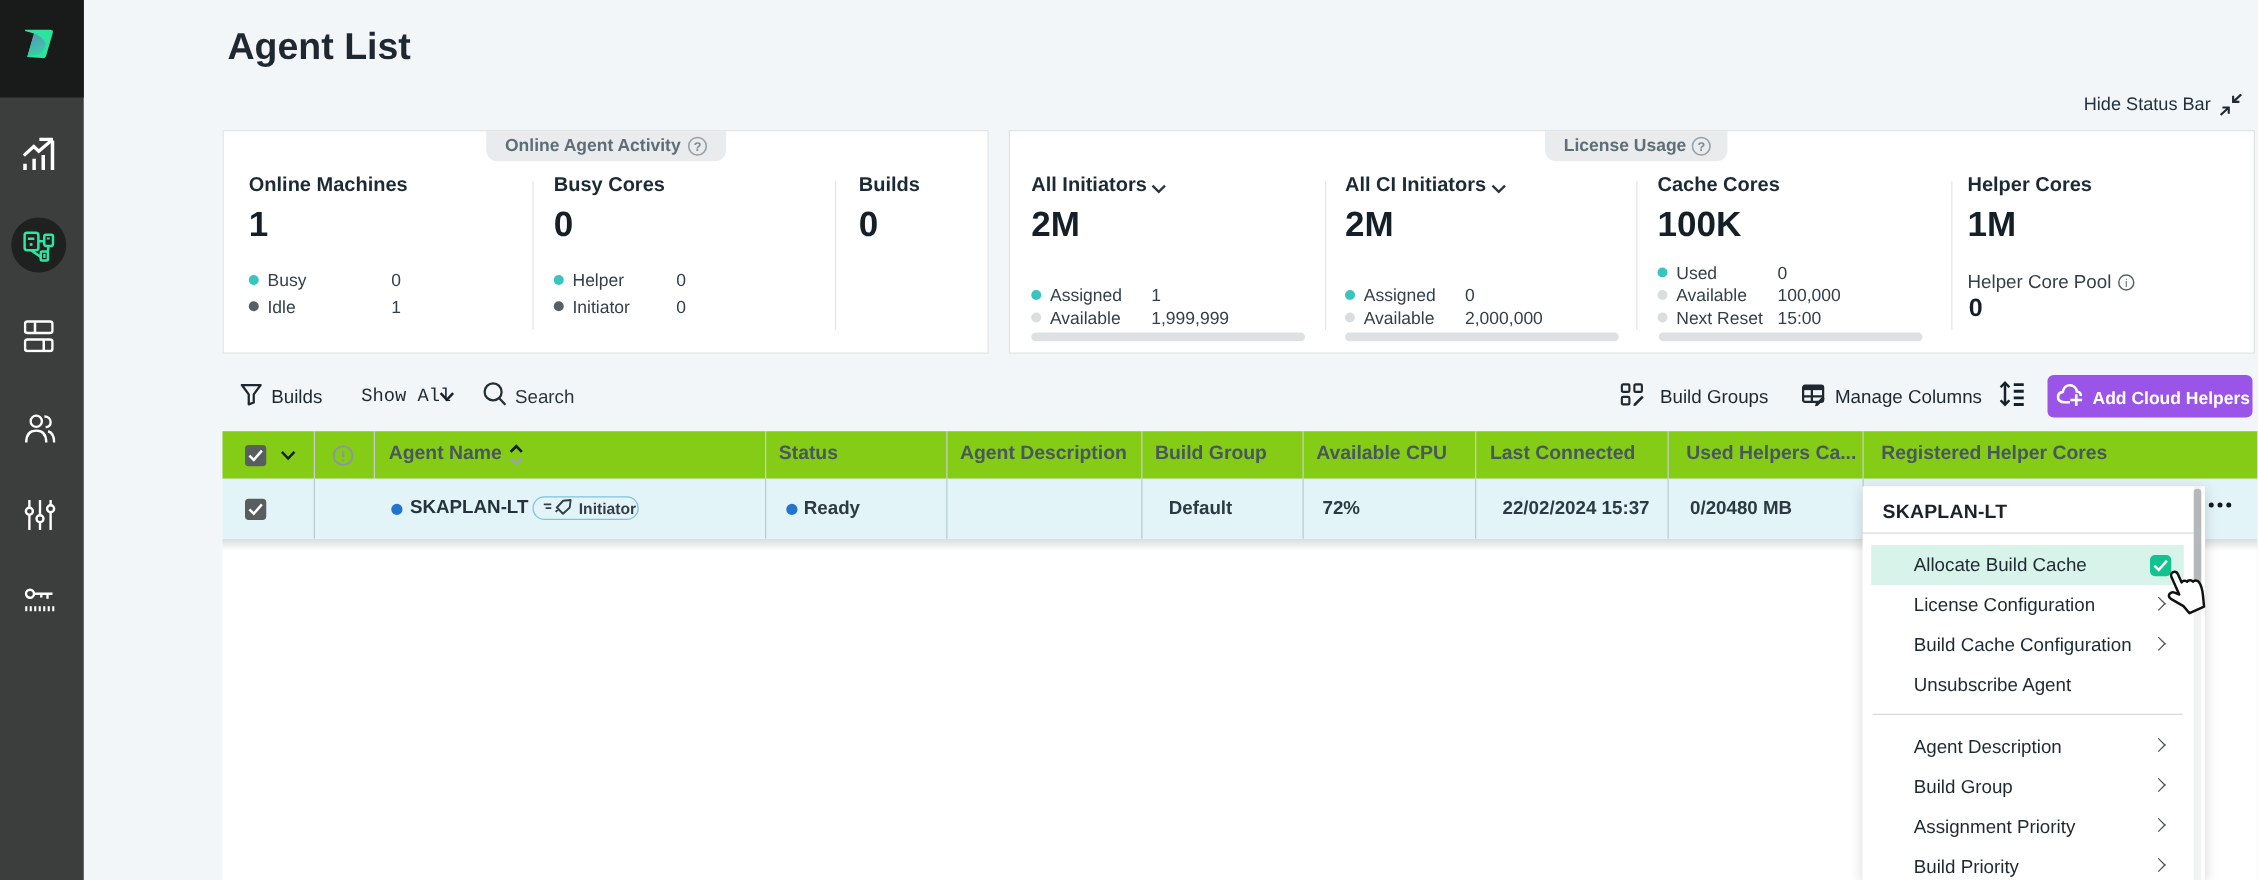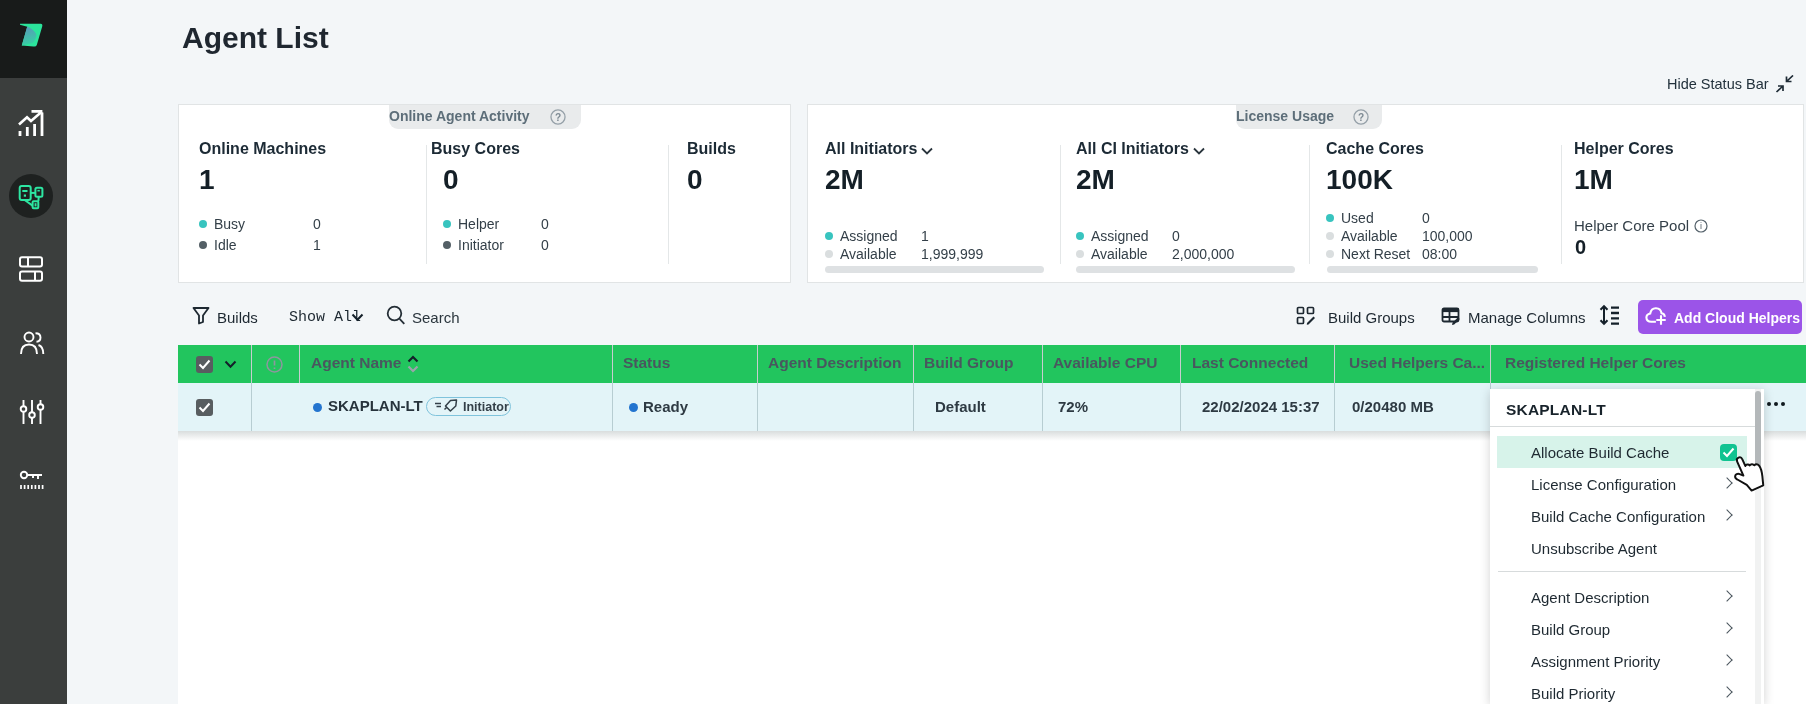--- a/index.html
+++ b/index.html
@@ -14,37 +14,37 @@
   .activecircle { position:absolute; left:9px; top:174px; width:44px; height:44px; border-radius:50%; background:#1e2120; }
 
   
   #title { position:absolute; left:182px; top:21px; font-size:30px; font-weight:bold; color:#1f2730; letter-spacing:0px; }
   #hidebar { position:absolute; left:1667px; top:76px; font-size:14.5px; color:#22313c; }
 
   
   .card { position:absolute; top:104px; height:179px; background:#fff; border:1px solid #e1e4e5; }
   #card1 { left:178px; width:613px; }
   #card2 { left:807px; width:997px; }
-  .cardtab { position:absolute; top:0; height:24px; background:#e9ebec; border-radius:0 0 9px 9px; color:#5d6e79; font-weight:bold; font-size:14px; text-align:left; line-height:23px; white-space:nowrap; }
+  .cardtab { position:absolute; top:0; height:24px; background:#e9ebec; border-radius:0 0 9px 9px; color:#5d6e79; font-weight:bold; font-size:14px; text-align:left; padding-left:15px; line-height:23px; white-space:nowrap; }
   .vdiv { position:absolute; top:40px; bottom:18px; width:1px; background:#e4e7e8; }
   .stat-title { position:absolute; top:35px; font-size:16px; font-weight:bold; color:#1c2a35; white-space:nowrap; }
   .stat-num { position:absolute; top:59px; font-size:28px; font-weight:bold; color:#141f27; }
   .leg { position:absolute; font-size:14px; color:#333f48; height:20px; line-height:20px; white-space:nowrap; }
   .leg .dot { display:inline-block; width:8px; height:8px; border-radius:50%; margin-right:7px; position:relative; top:-1px; }
   .leg .val { position:absolute; line-height:20px; }
   .bar { position:absolute; height:7px; border-radius:4px; background:#dee1e3; }
   .teal { background:#38c4bf; }
   .dark { background:#545f66; }
   .lgray { background:#dadedf; }
 
   
   .tool { position:absolute; top:309px; font-size:15px; color:#1d2831; }
 
   
-  #thead { position:absolute; left:178px; top:345px; right:0; height:38px; background:#22c55e; }
+  #thead { position:absolute; left:178px; top:345px; right:0; height:38px; background:#84cc16; }
   #trow  { position:absolute; left:178px; top:383px; right:0; height:48px; background:#e3f4f8; }
   #tbody { position:absolute; left:178px; top:431px; right:0; bottom:0; background:#fff; }
   #rowshadow { position:absolute; left:178px; top:431px; right:0; height:10px; background:linear-gradient(#d9dddd,rgba(255,255,255,0)); }
   .hcell { position:absolute; top:9px; font-size:15.5px; font-weight:bold; color:#49575f; }
   .hdiv { position:absolute; top:0; bottom:0; width:1px; background:#c8cdcf; }
   .rdiv { position:absolute; top:0; bottom:0; width:1px; background:#b7cdd2; }
   .rcell { position:absolute; top:15px; font-size:15px; color:#2e3a43;font-weight:bold; }
   .bluedot { position:absolute; width:9px; height:9px; border-radius:50%; background:#2374cf; top:20px; }
   .cb { position:absolute; width:17px; height:17px; background:#585d60; border-radius:3px; }
   .cb svg { position:absolute; left:2px; top:3px; }
@@ -130,21 +130,21 @@
   <svg class="abs" style="left:371px;top:4px" width="16" height="16" viewBox="0 0 15 15">
       <circle cx="7.5" cy="7.5" r="6.6" fill="none" stroke="#95a0a8" stroke-width="1.2"></circle>
       <text x="7.5" y="10.8" font-size="9.5" fill="#7d8a93" text-anchor="middle" font-weight="bold">?</text>
     </svg>
   <div class="vdiv" style="left:247px"></div>
   <div class="vdiv" style="left:489px"></div>
   <div class="stat-title" style="left:20px">Online Machines</div>
   <div class="stat-num" style="left:20px">1</div>
   <div class="leg" style="left:20px;top:109px"><span class="dot teal"></span>Busy<span class="val" style="left:114px">0</span></div>
   <div class="leg" style="left:20px;top:130px"><span class="dot dark"></span>Idle<span class="val" style="left:114px">1</span></div>
-  <div class="stat-title" style="left:252px">Busy Cores</div>
+  <div class="stat-title" style="left:264px">Busy Cores</div>
   <div class="stat-num" style="left:264px">0</div>
   <div class="leg" style="left:264px;top:109px"><span class="dot teal"></span>Helper<span class="val" style="left:98px">0</span></div>
   <div class="leg" style="left:264px;top:130px"><span class="dot dark"></span>Initiator<span class="val" style="left:98px">0</span></div>
   <div class="stat-title" style="left:508px">Builds</div>
   <div class="stat-num" style="left:508px">0</div>
 </div>
 
 <div class="card" id="card2">
   <div class="cardtab" style="left:428px;width:146px;">License Usage</div>
   <svg class="abs" style="left:545px;top:4px" width="16" height="16" viewBox="0 0 15 15">
@@ -170,21 +170,21 @@
     </svg>
   <div class="stat-num" style="left:268px">2M</div>
   <div class="leg" style="left:268px;top:121px"><span class="dot teal"></span>Assigned<span class="val" style="left:96px">0</span></div>
   <div class="leg" style="left:268px;top:139px"><span class="dot lgray"></span>Available<span class="val" style="left:96px">2,000,000</span></div>
   <div class="bar" style="left:268px;top:161px;width:219px"></div>
 
   <div class="stat-title" style="left:518px">Cache Cores</div>
   <div class="stat-num" style="left:518px">100K</div>
   <div class="leg" style="left:518px;top:103px"><span class="dot teal"></span>Used<span class="val" style="left:96px">0</span></div>
   <div class="leg" style="left:518px;top:121px"><span class="dot lgray"></span>Available<span class="val" style="left:96px">100,000</span></div>
-  <div class="leg" style="left:518px;top:139px"><span class="dot lgray"></span>Next Reset<span class="val" style="left:96px">08:00</span></div>
+  <div class="leg" style="left:518px;top:139px"><span class="dot lgray"></span>Next Reset<span class="val" style="left:96px">15:00</span></div>
   <div class="bar" style="left:519px;top:161px;width:211px"></div>
 
   <div class="stat-title" style="left:766px">Helper Cores</div>
   <div class="stat-num" style="left:766px">1M</div>
   <div class="leg" style="left:766px;top:111px;font-size:15px">Helper Core Pool</div>
   <svg class="abs" style="left:886px;top:114px" width="14" height="14" viewBox="0 0 14 14">
       <circle cx="7" cy="7" r="6" fill="none" stroke="#55626b" stroke-width="1.2"></circle>
       <text x="7" y="10.4" font-size="9" fill="#55626b" text-anchor="middle">i</text>
     </svg>
   <div class="abs" style="left:767px;top:131px;font-size:20px;font-weight:bold;color:#141f27">0</div>

